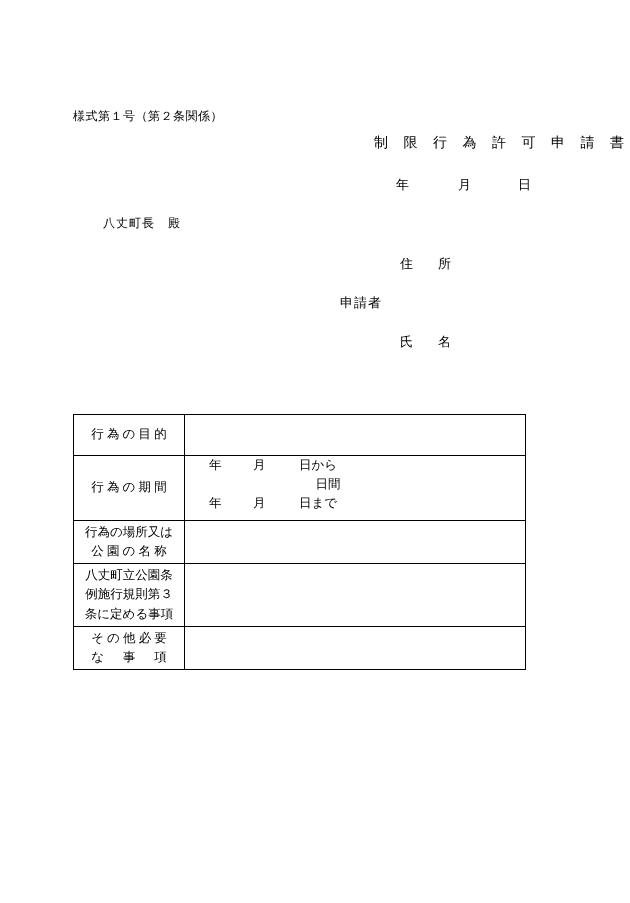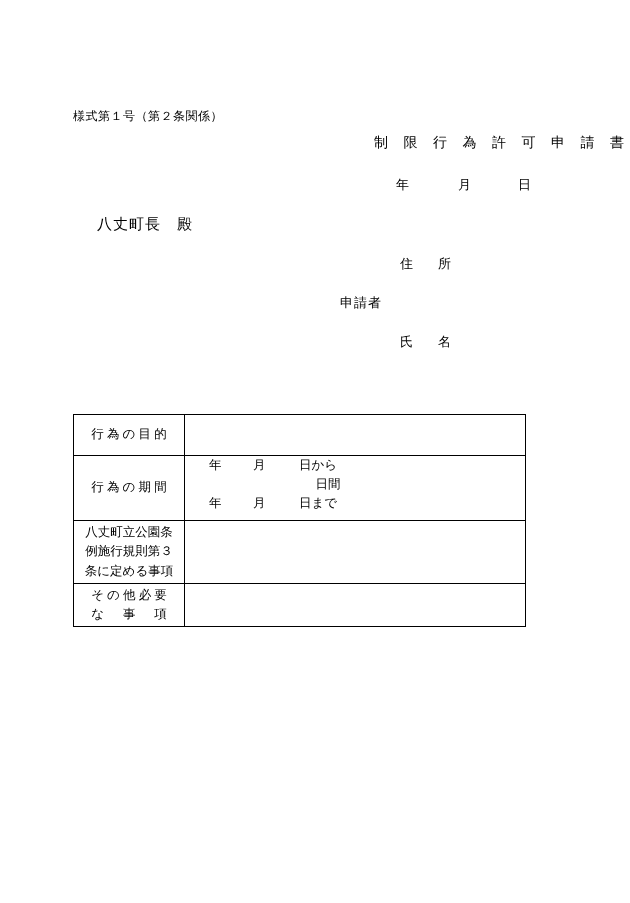--- a/index.html
+++ b/index.html
@@ -45,23 +45,23 @@
     font-size: 13px;
     width: 160px;
   }
   .date-line span {
     display: inline-block;
   }
   .date-year { width: 62px; }
   .date-month { width: 60px; }
   .addressee {
     position: absolute;
-    left: 97px;
+    left: 103px;
     top: 215px;
-    font-size: 15px;
+    font-size: 12px;
     letter-spacing: 1px;
   }
   .applicant-block {
     position: absolute;
     left: 340px;
     top: 255px;
     font-size: 13px;
     width: 240px;
     height: 110px;
   }
@@ -172,20 +172,27 @@
         </td>
         <td class="value-cell">
           <div class="period-box">
             <div class="period-line period-from"><span class="p-year">年</span><span class="p-month">月</span><span class="p-day">日から</span></div>
             <div class="period-line period-days">日間</div>
             <div class="period-line period-to"><span class="p-year">年</span><span class="p-month">月</span><span class="p-day">日まで</span></div>
           </div>
         </td>
       </tr>
 
+      <tr class="row-place">
+        <td class="label-cell">
+          <span class="lbl-plain">行為の場所又は</span>
+          <span class="lbl-plain">公 園 の 名 称</span>
+        </td>
+        <td class="value-cell"></td>
+      </tr>
 
 
       <tr class="row-rule">
         <td class="label-cell">
           <span class="lbl-plain">八丈町立公園条</span>
           <span class="lbl-plain">例施行規則第３</span>
           <span class="lbl-plain">条に定める事項</span>
         </td>
         <td class="value-cell"></td>
       </tr>

